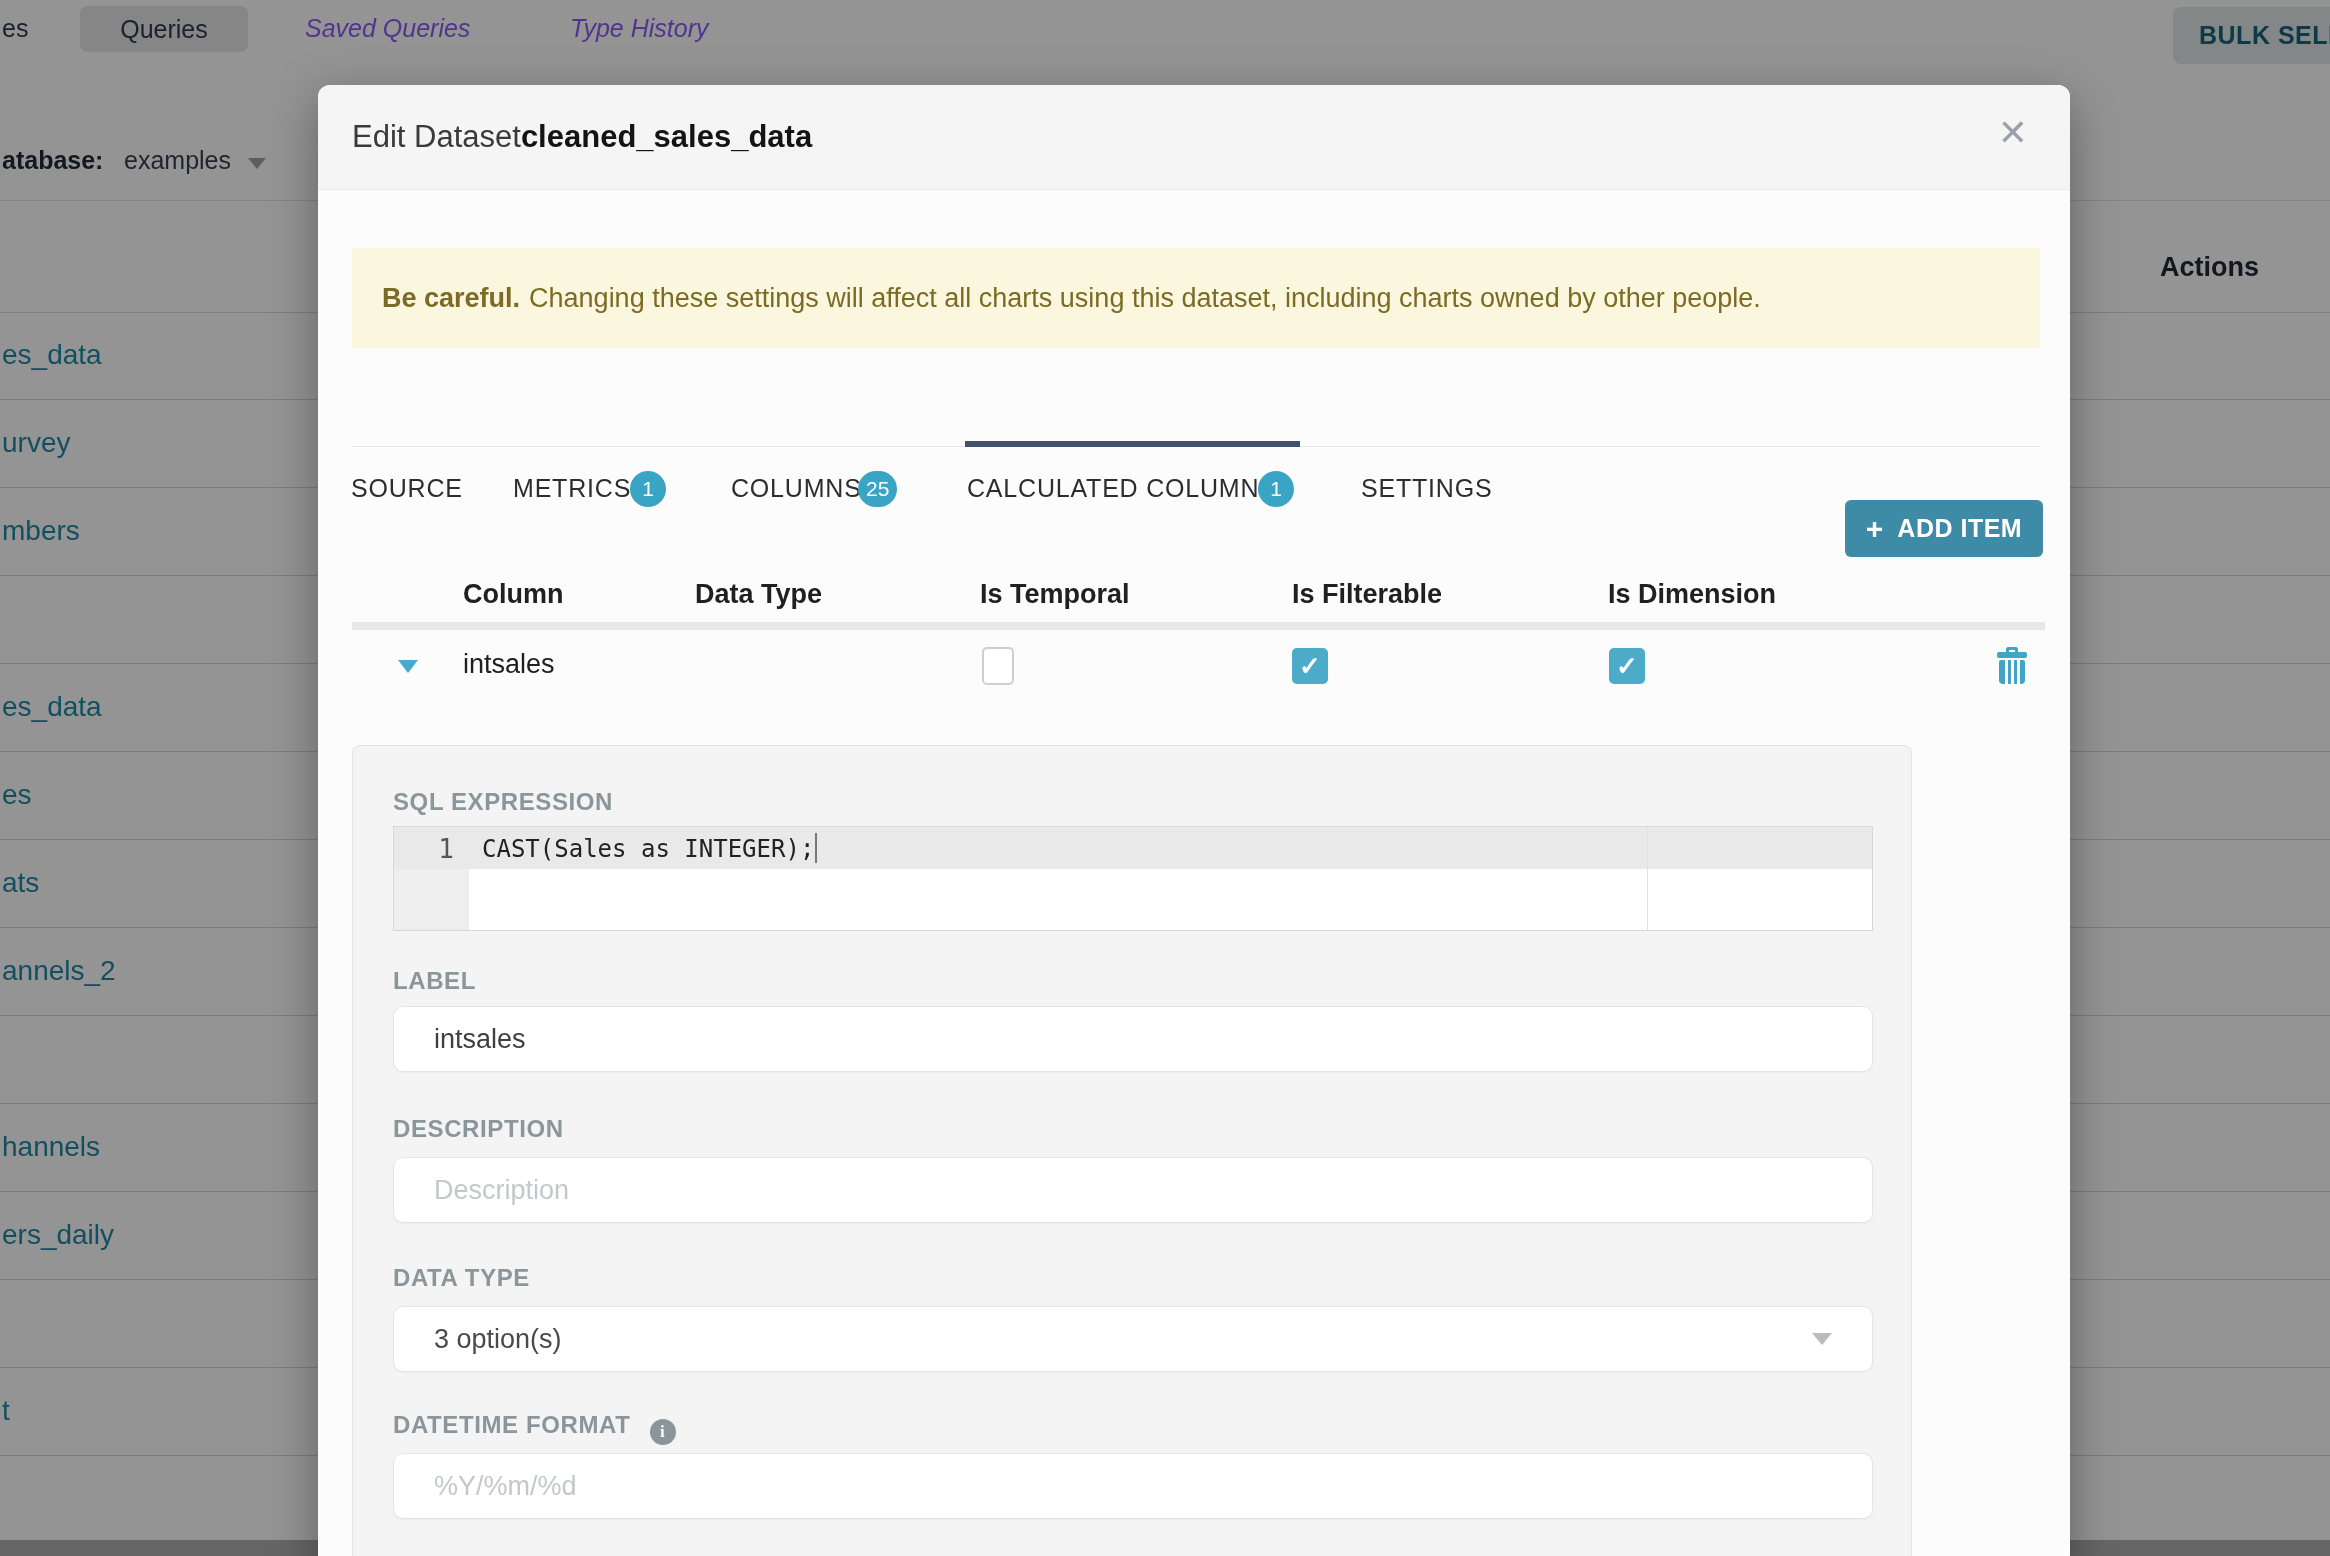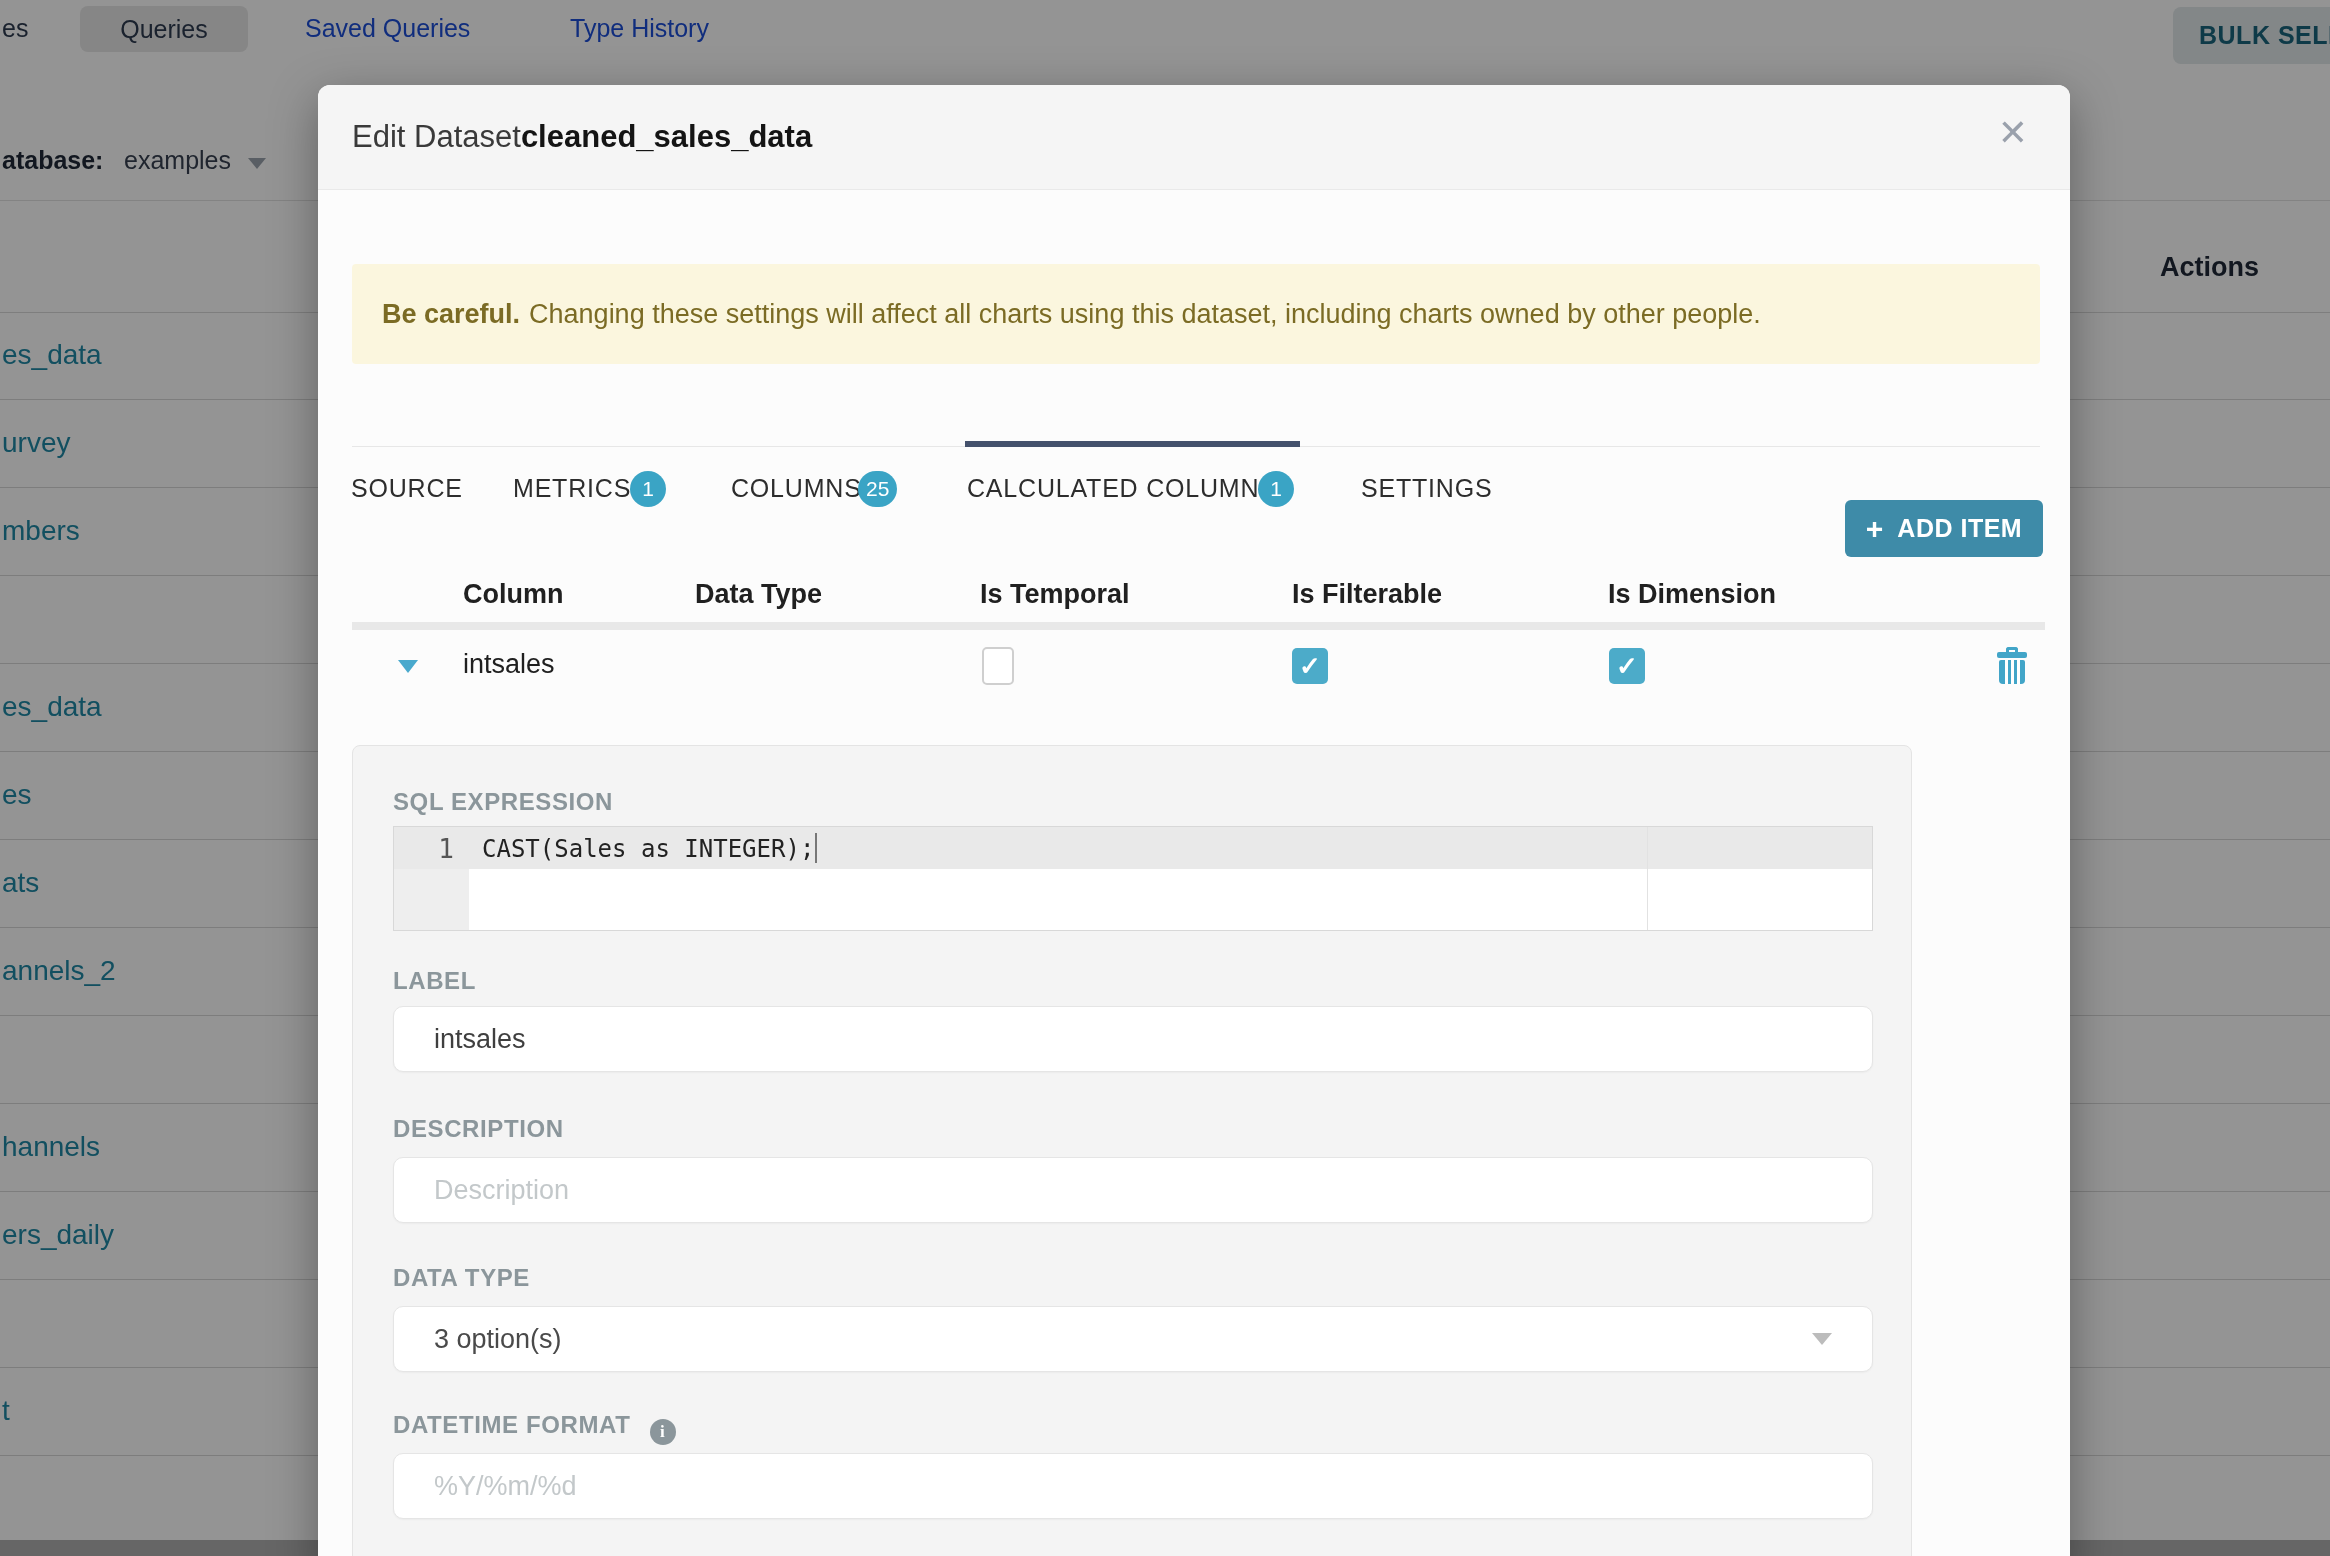--- a/index.html
+++ b/index.html
@@ -7,21 +7,21 @@
   body { font-family:"Liberation Sans", sans-serif; }
   #stage { position:relative; width:2330px; height:1556px; overflow:hidden; background:#fff;padding-left:36px; }
 
   
   .bg-page { position:absolute; inset:0; }
   .abs { position:absolute; }
   .nav-frag { left:2px; top:14px; font-size:25px; color:#2e3b50; font-weight:500; }
   .nav-pill { left:80px; top:6px; width:168px; height:46px; background:#e7e7e7; border-radius:8px;
               display:flex; align-items:center; justify-content:center; }
   .nav-pill span { font-size:25px; color:#2e3b50; font-weight:500; }
-  .nav-item { top:14px; font-size:25px; color:#1d4ed8; font-weight:500; }
+  .nav-item { top:14px; font-size:25px; color:#8b5cf6; font-weight:500;font-style:italic; }
   .nav-saved { left:305px; }
   .nav-query { left:570px; }
   .bulk-btn { left:2173px; top:7px; width:200px; height:57px; background:#e2e8ea; border-radius:8px;
               display:flex; align-items:center; padding-left:26px; }
   .bulk-btn span { font-size:25px; font-weight:bold; color:#19657d; letter-spacing:0.5px; white-space:nowrap; }
   .db-label { left:2px; top:146px; font-size:25px; font-weight:bold; color:#1f2937; }
   .db-value { left:124px; top:146px; font-size:25px; color:#374151; }
   .db-caret { left:248px; top:158px; width:0; height:0; border-left:9px solid transparent;
               border-right:9px solid transparent; border-top:11px solid #9aa3ad; }
   .bg-div-filter { left:0; top:200px; width:2330px; height:1px; background:#e2e2e2; }
@@ -39,21 +39,21 @@
   .modal { position:absolute; left:318px; top:85px; width:1752px; height:1490px; background:#fcfcfc;
            border-radius:12px 12px 0 0; box-shadow:0 14px 48px rgba(0,0,0,0.35); z-index:10; }
   .modal-header { position:absolute; left:0; top:0; width:100%; height:105px; background:#f5f5f5;
                   border-bottom:1px solid #e9e9e9; border-radius:12px 12px 0 0;
                   display:flex; align-items:center; padding:0 34px; }
   .modal-title-prefix { font-size:31px; color:#3a3a3a; }
   .modal-title-name { font-size:31px; color:#141414; font-weight:bold; }
   .modal-close { position:absolute; right:42px; top:30px; font-size:36px; color:#9aa1ac; cursor:pointer; line-height:1; }
 
   .warning { position:absolute; left:34px; top:163px; width:1688px; height:100px; background:#fbf6de;
-             border-radius:4px; display:flex; align-items:center; padding:0 30px; font-size:27px; color:#7b6b24;margin-top:16px; }
+             border-radius:4px; display:flex; align-items:center; padding:0 30px; font-size:27px; color:#7b6b24; }
   .warning b { margin-right:9px; }
 
   .tab { position:absolute; top:389px; font-size:25px; color:#2d2d2d; letter-spacing:0.8px; cursor:pointer; white-space:nowrap; }
   .tab-badge { position:absolute; top:386px; height:36px; min-width:36px; padding:0 8px; border-radius:18px;
                background:#3aa4c5; color:#fff; font-size:21px; display:flex; align-items:center; justify-content:center; }
   .tab-underline { position:absolute; left:647px; top:356px; width:335px; height:6px; background:#44516c; }
   .tab-divider { position:absolute; left:34px; top:361px; width:1688px; height:1px; background:#e7e7e7; }
 
   .add-item { position:absolute; left:1527px; top:415px; width:198px; height:57px; background:#3e8ba8;
               border:none; border-radius:6px; color:#fff; display:flex; align-items:center; justify-content:center;

